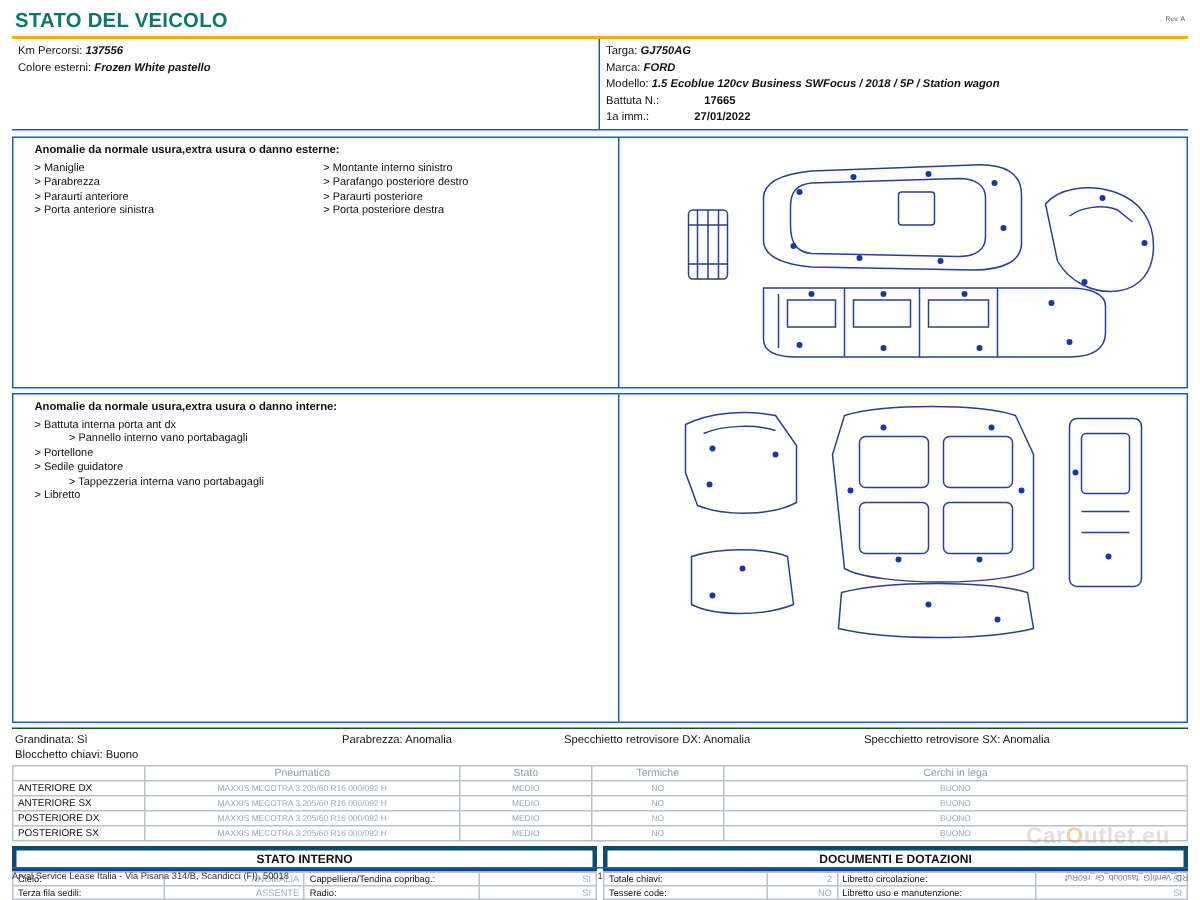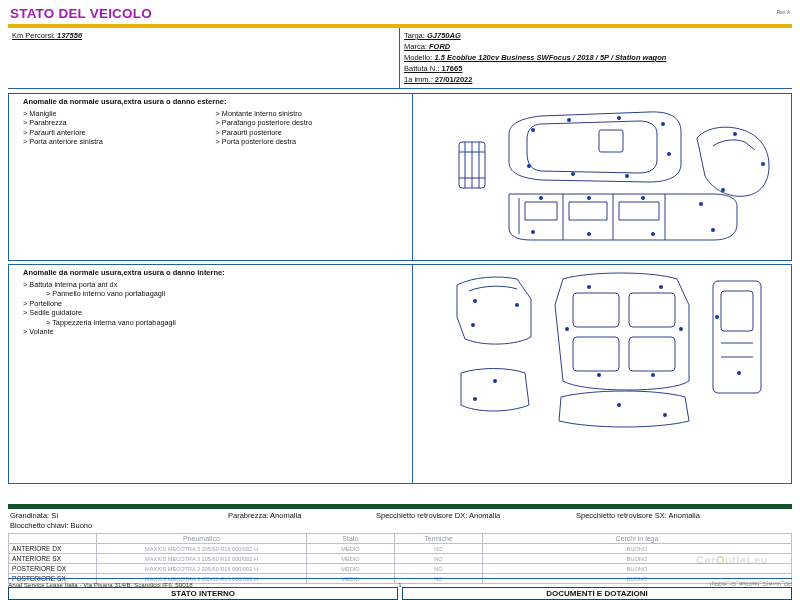--- a/index.html
+++ b/index.html
@@ -12,50 +12,49 @@
     color: #111;
     position: relative;
     overflow: hidden;
   }
   .page {
     position: absolute;
     left: 8px; top: 4px;
     width: 784px; height: 584px;
   }
   .title {
-    color: #a21caf;
+    color: #0f766e;
     font-size: 13.5px;
     font-weight: bold;
     letter-spacing: .2px;
     padding: 2px 2px 3px 2px;
   }
   .rev {
     position: absolute;
     right: 2px; top: 6px;
     font-size: 4.5px;
     color: #555;
   }
 
   
   .header {
     display: flex;
     width: 100%;
-    border-top: 4px solid #eab308;
+    border-top: 2px solid #eab308;
     border-bottom: 1px solid #1f5fae;
-    text-decoration: underline;
   }
   .header .col {
     padding: 2px 4px 3px 4px;
   }
   .header .left { width: 50%; border-right: 1px solid #1f5fae; }
   .header .right { width: 50%; }
   .kv { line-height: 11px; white-space: nowrap; }
   .kv .k { color: #111; }
   .kv .v { font-weight: bold; font-style: italic; }
-  .kv.plain .v { font-weight: bold; font-style: normal; }
+  .kv.plain .v { font-weight: bold; font-style: normal; margin-left: 28px; }
   .wrapline { white-space: normal; }
 
   
   .panels { margin-top: 4px; }
   .panel {
     border: 1px solid #1f5fae;
     display: flex;
     width: 100%;
     padding-left: 10px;
   }
@@ -90,22 +89,22 @@
 
   .panel-ext { height: 168px; }
   .panel-int { height: 220px; }
 
   
   svg .ln { fill:none; stroke:#2a3f8f; stroke-width:1; }
   svg .dot { fill:#17389e; }
 
   
   .notes {
-    margin-top: 20px;
-    border-top: 5px solid #14532d;
+    margin-top: 3px;
+    border-top: 1px solid #14532d;
     padding: 2px 2px 1px 2px;
   }
   .notes-row { display:flex; }
   .notes-row .n1 { width: 218px; }
   .notes-row .n2 { width: 148px; }
   .notes-row .n3 { width: 200px; }
   .notes-row .n4 { flex:1; }
   .notes-sub { padding-top: 1px; }
 
   
@@ -137,21 +136,21 @@
   .tyres col.c-stato { width: 88px; }
   .tyres col.c-term { width: 88px; }
 
   
   .bottom { display: flex; margin-top: 3px; gap: 4px; }
   .bottom .half { width: 50%; }
   .sect-head {
     text-align: center;
     font-weight: bold;
     font-size: 8px;
-    border: 1px solid #0c4a6e;
+    border: 3px solid #0c4a6e;
     padding: 1px;
   }
   .kvtab { font-size: 6.2px; }
   .kvtab td {
     border: 1px solid #b9c2cc;
     padding: 0.5px 3px;
     height: 9px;
   }
   .kvtab td.k { color:#111; }
   .kvtab td.v { text-align: right; color:#a3abb6; }
@@ -171,40 +170,41 @@
   .footer .f-mid { width: 10%; text-align:center; }
   .footer .f-right { width: 45%; text-align: right; color:#7a7a7a; font-size:5.6px; }
   .rot {
     display:inline-block;
     transform: scaleY(-1) scaleX(-1);
   }
 
   
   .watermark {
     position: absolute;
-    right: 24px; bottom: 22px;
-    font-size: 11px;
+    right: 12px; bottom: 22px;
+    font-size: 15px;
     font-weight: bold;
     color: rgba(150,150,150,0.30);
     letter-spacing: .5px;
     pointer-events: none;
   }
   .watermark .o { color: rgba(200,140,60,0.40); }
 </style>
 </head>
 <body>
 
 <div class="page">
 
   <div class="rev">Rev. A</div>
   <div class="title">STATO DEL VEICOLO</div>
 
   <div class="header">
     <div class="col left">
       <div class="kv"><span class="k">Km Percorsi:</span> <span class="v">137556</span></div>
+      <div class="kv"><span class="k">Colore esterni:</span> <span class="v">Frozen White pastello</span></div>
     </div>
     <div class="col right">
       <div class="kv"><span class="k">Targa:</span> <span class="v">GJ750AG</span></div>
       <div class="kv"><span class="k">Marca:</span> <span class="v">FORD</span></div>
       <div class="kv wrapline"><span class="k">Modello:</span> <span class="v">1.5 Ecoblue 120cv Business SWFocus / 2018 / 5P / Station wagon</span></div>
       <div class="kv plain"><span class="k">Battuta N.:</span> <span class="v">17665</span></div>
       <div class="kv plain"><span class="k">1a imm.:</span> <span class="v">27/01/2022</span></div>
     </div>
   </div>
 
@@ -281,21 +281,21 @@
     <div class="panel panel-int">
       <div class="anom">
         <div class="anom-title">Anomalie da normale usura,extra usura o danno interne:</div>
         <div class="anom-cols">
           <ul>
             <li>Battuta interna porta ant dx</li>
             <li class="wrap">Pannello interno vano portabagagli</li>
             <li>Portellone</li>
             <li>Sedile guidatore</li>
             <li class="wrap">Tappezzeria interna vano portabagagli</li>
-            <li>Volante</li>
+            <li>Libretto</li>
           </ul>
         </div>
       </div>
       <div class="diag">
         <svg width="378" height="170" viewBox="0 0 378 170">
 
           <g>
             <path class="ln" d="M44 20 C60 12 84 10 104 14 L118 34 L118 72 C104 80 72 82 52 74 L44 52 Z"></path>
             <path class="ln" d="M56 26 C70 20 92 20 104 24"></path>
             <circle class="dot" cx="62" cy="36" r="2"></circle>

